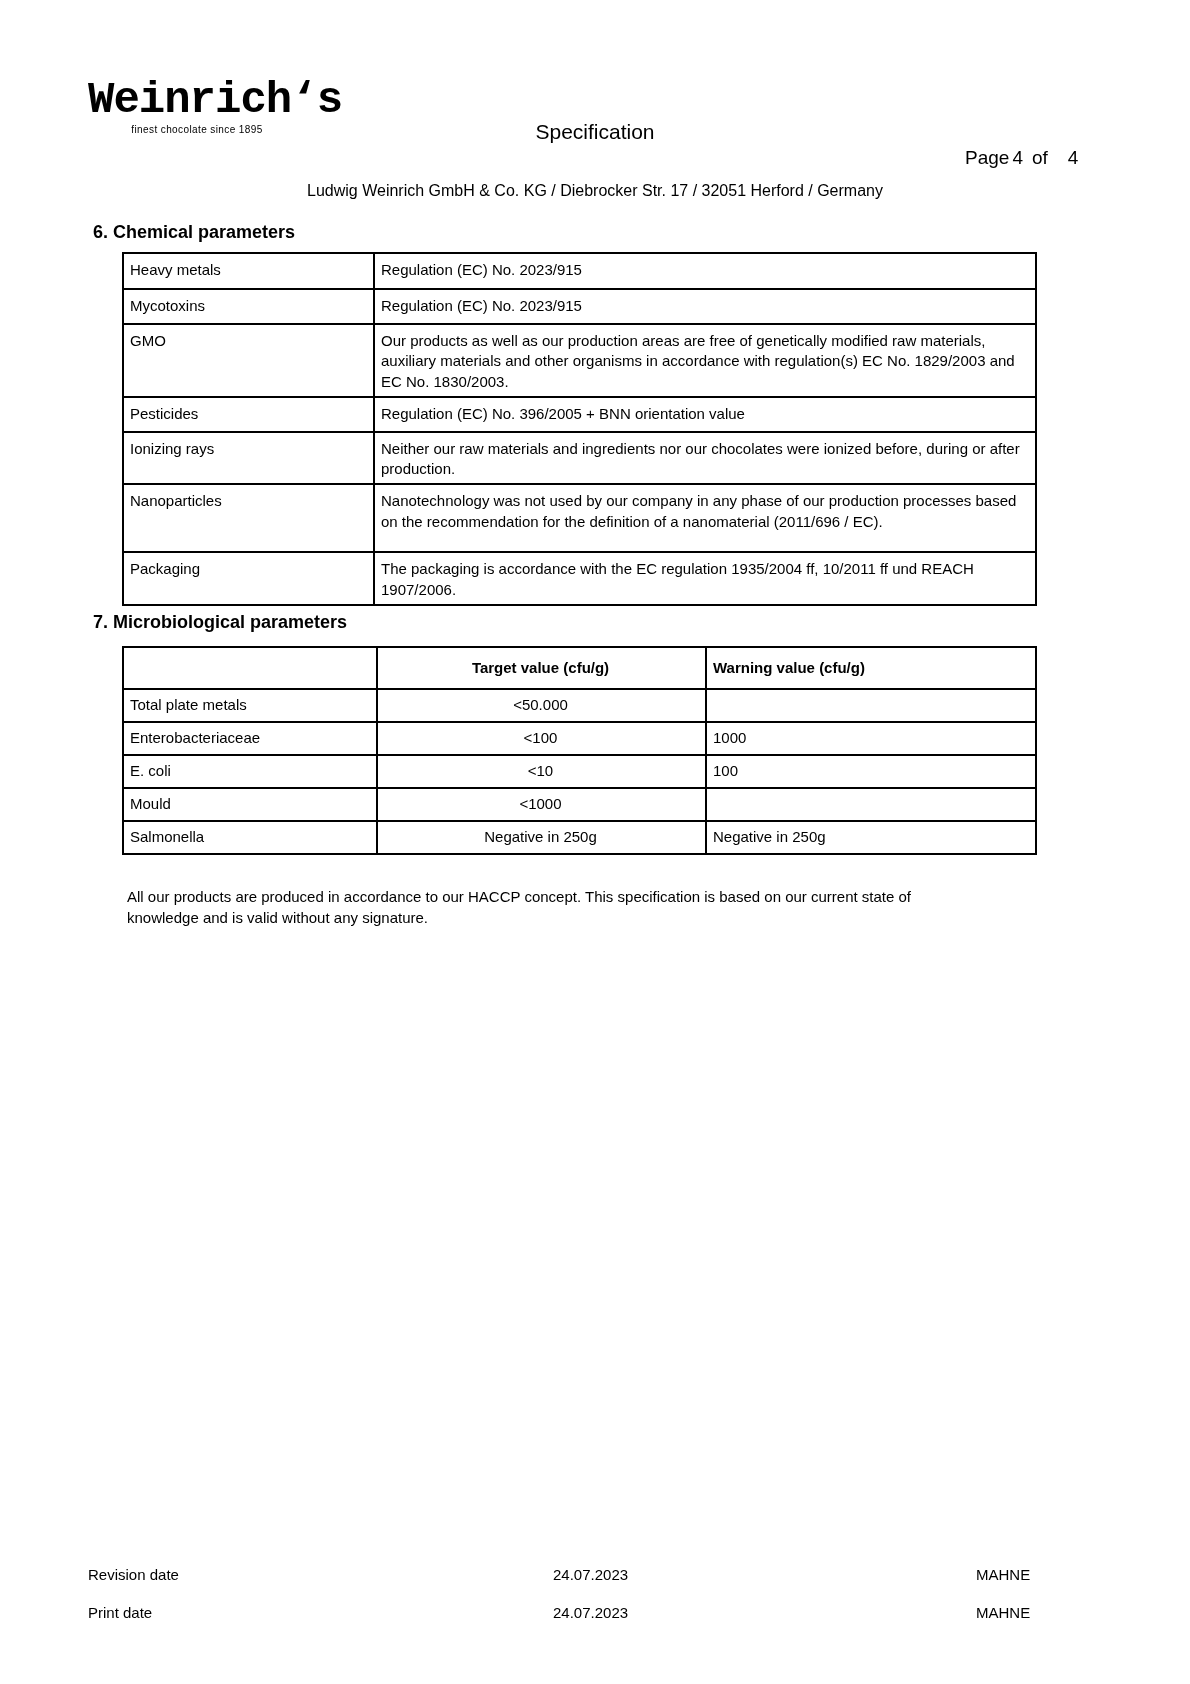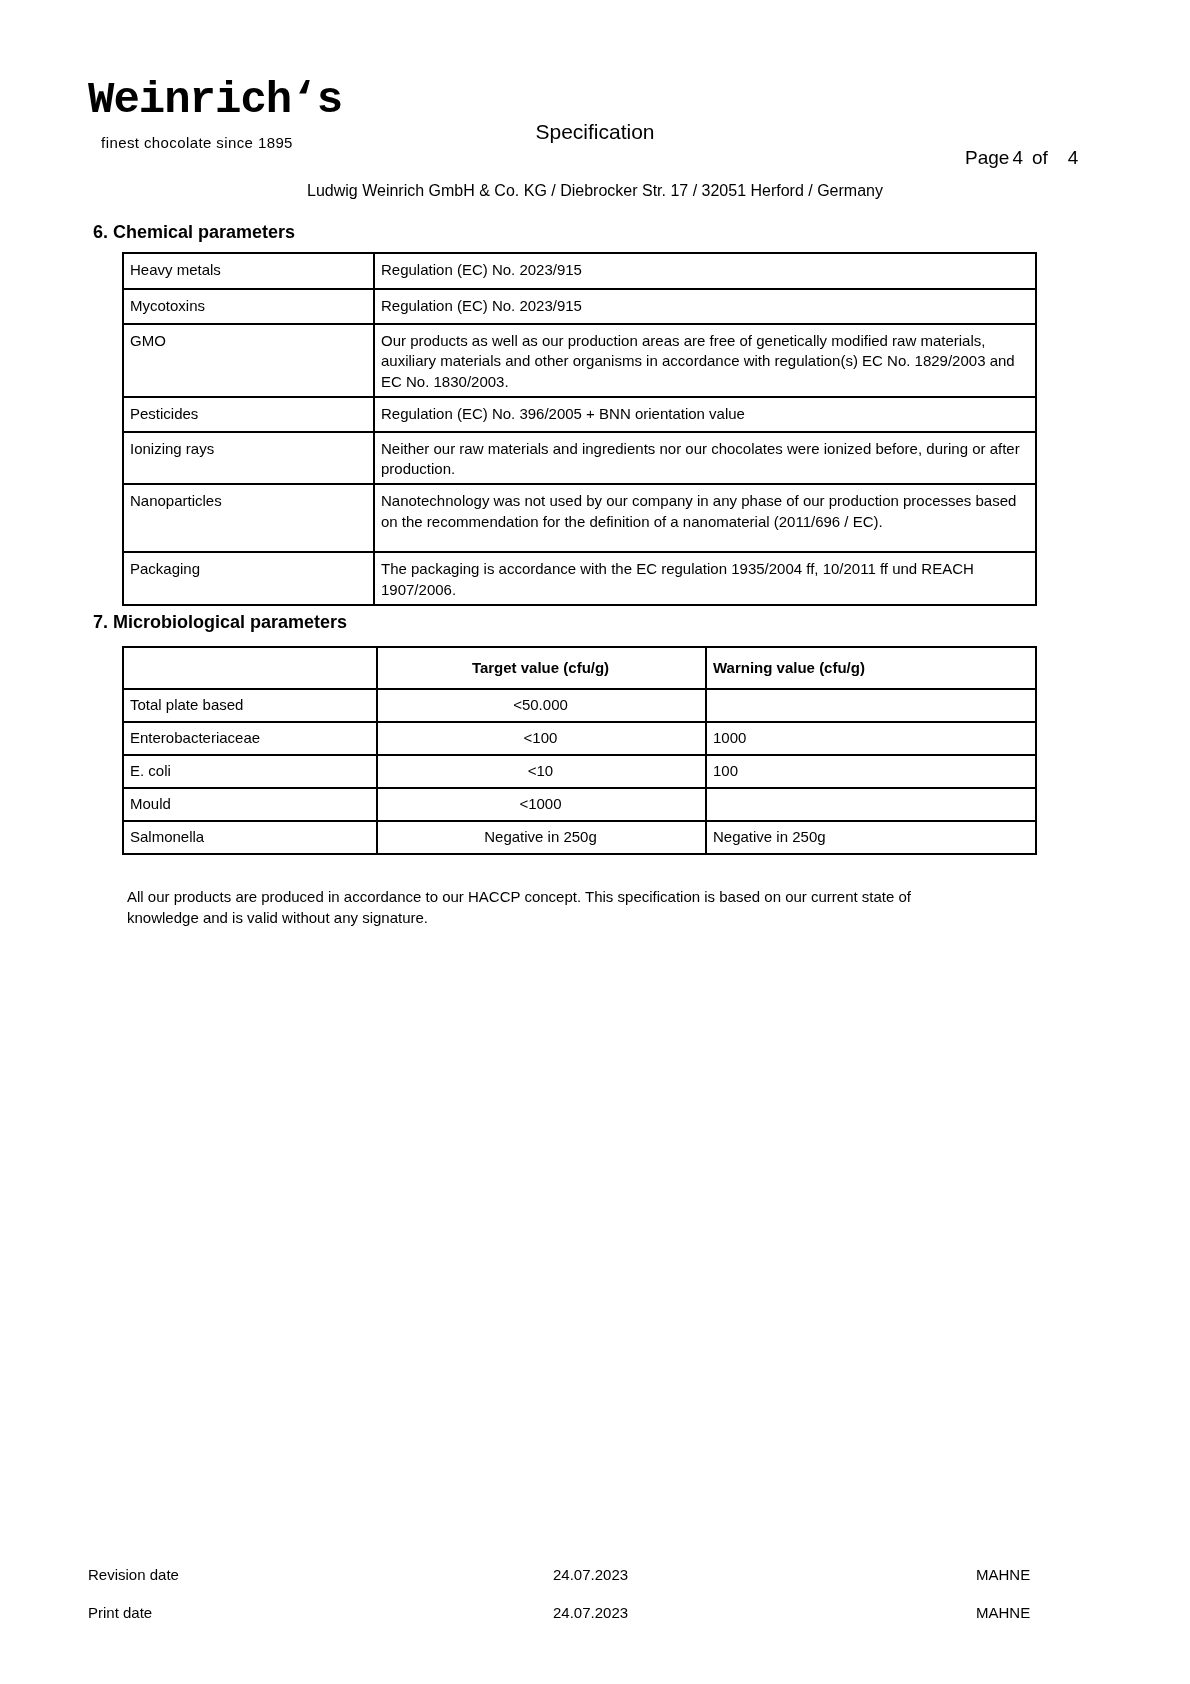--- a/index.html
+++ b/index.html
@@ -17,22 +17,21 @@
   .logo { position: absolute; left: 88px; top: 76px; width: 218px; text-align: center; }
   .logo-brand {
     font-family: Liberation Mono, monospace;
     font-weight: 700;
     font-size: 44px;
     letter-spacing: -1px;
     line-height: 1.1;
     white-space: nowrap;
   }
   .logo-tagline {
-    margin-top: 10px;
-    font-size: 15px;
+    font-size: 10px;
     letter-spacing: 0.4px;
     white-space: nowrap;
   }
 
   
   .doc-title {
     position: absolute; top: 120px; left: 0; width: 1190px;
     text-align: center; font-size: 21px; font-weight: normal;
   }
   .page-num {
@@ -153,21 +152,21 @@
       </colgroup>
     <thead>
       <tr>
         <th class="m-param"></th>
         <th class="m-target">Target value (cfu/g)</th>
         <th class="m-warn">Warning value (cfu/g)</th>
       </tr>
     </thead>
     <tbody>
       <tr>
-        <td class="m-param">Total plate based</td>
+        <td class="m-param">Total plate metals</td>
         <td class="m-target">&lt;50.000</td>
         <td class="m-warn"></td>
       </tr>
       <tr>
         <td class="m-param">Enterobacteriaceae</td>
         <td class="m-target">&lt;100</td>
         <td class="m-warn">1000</td>
       </tr>
       <tr>
         <td class="m-param">E. coli</td>

